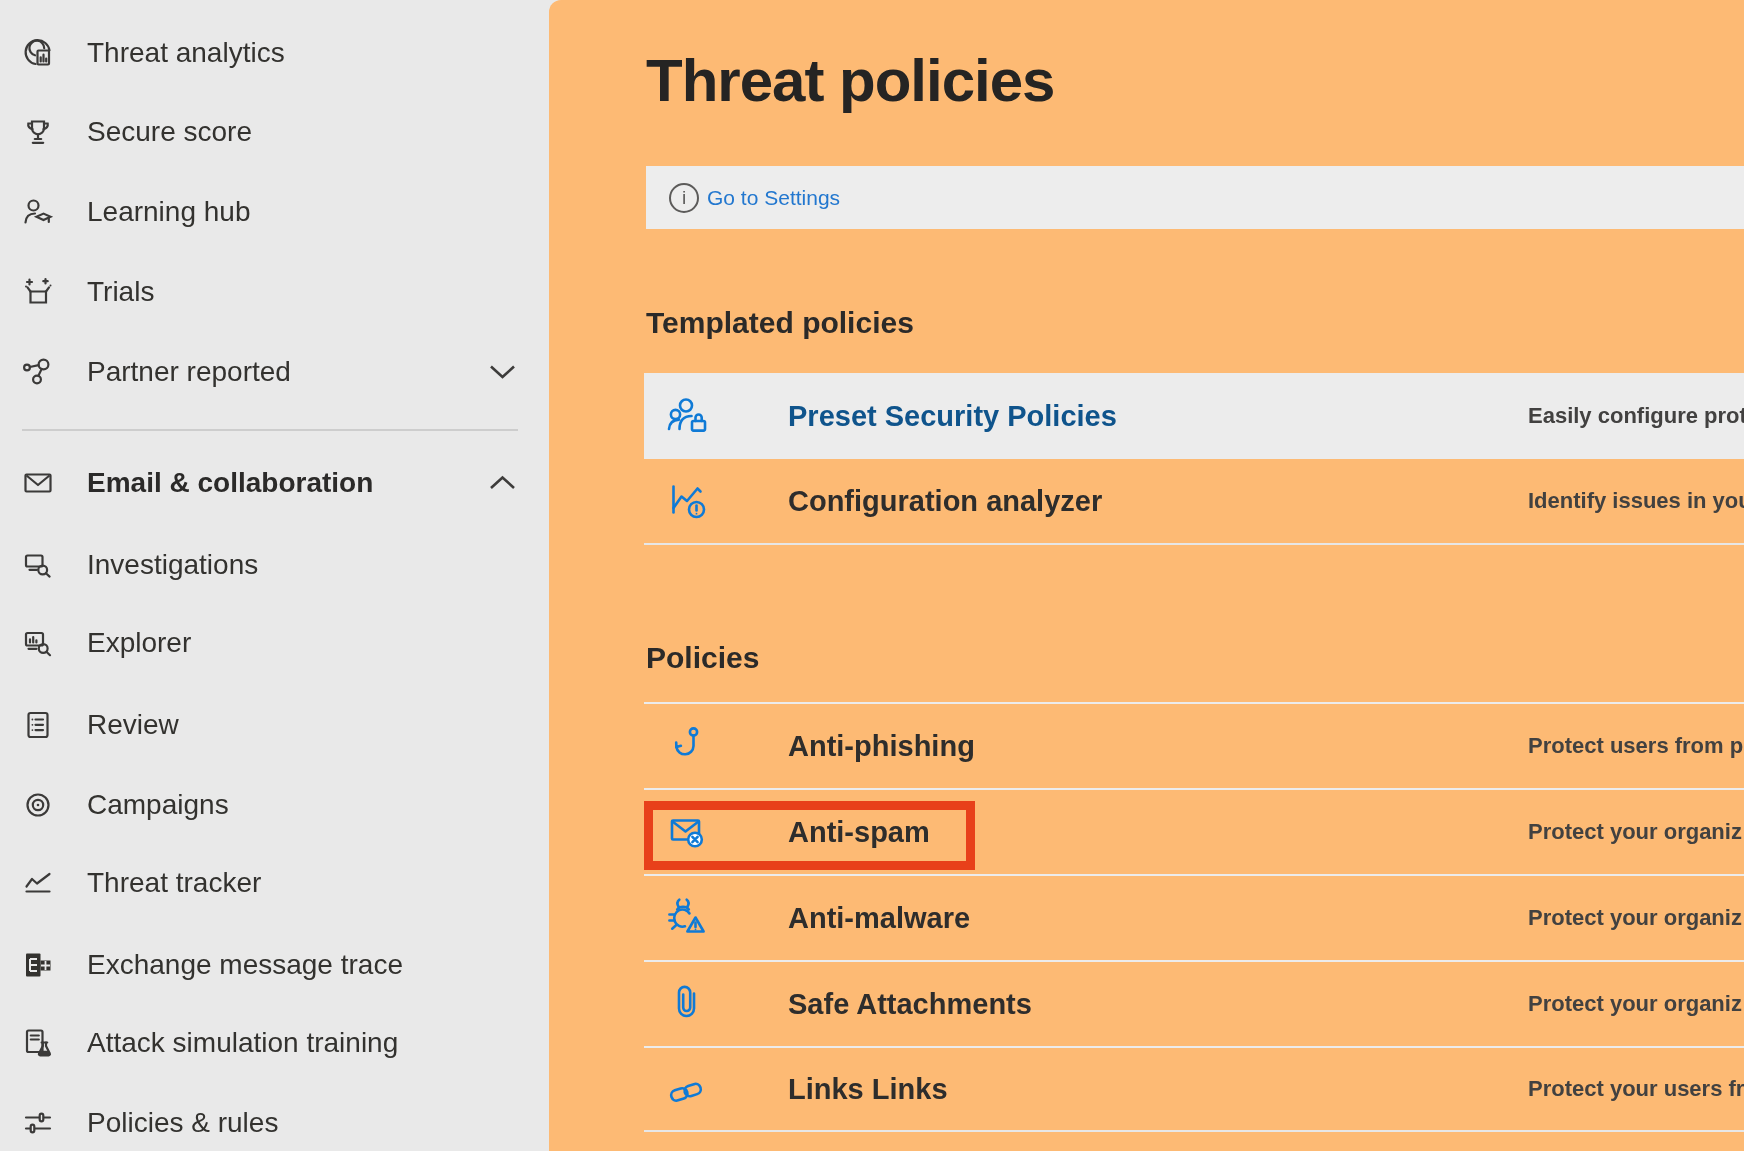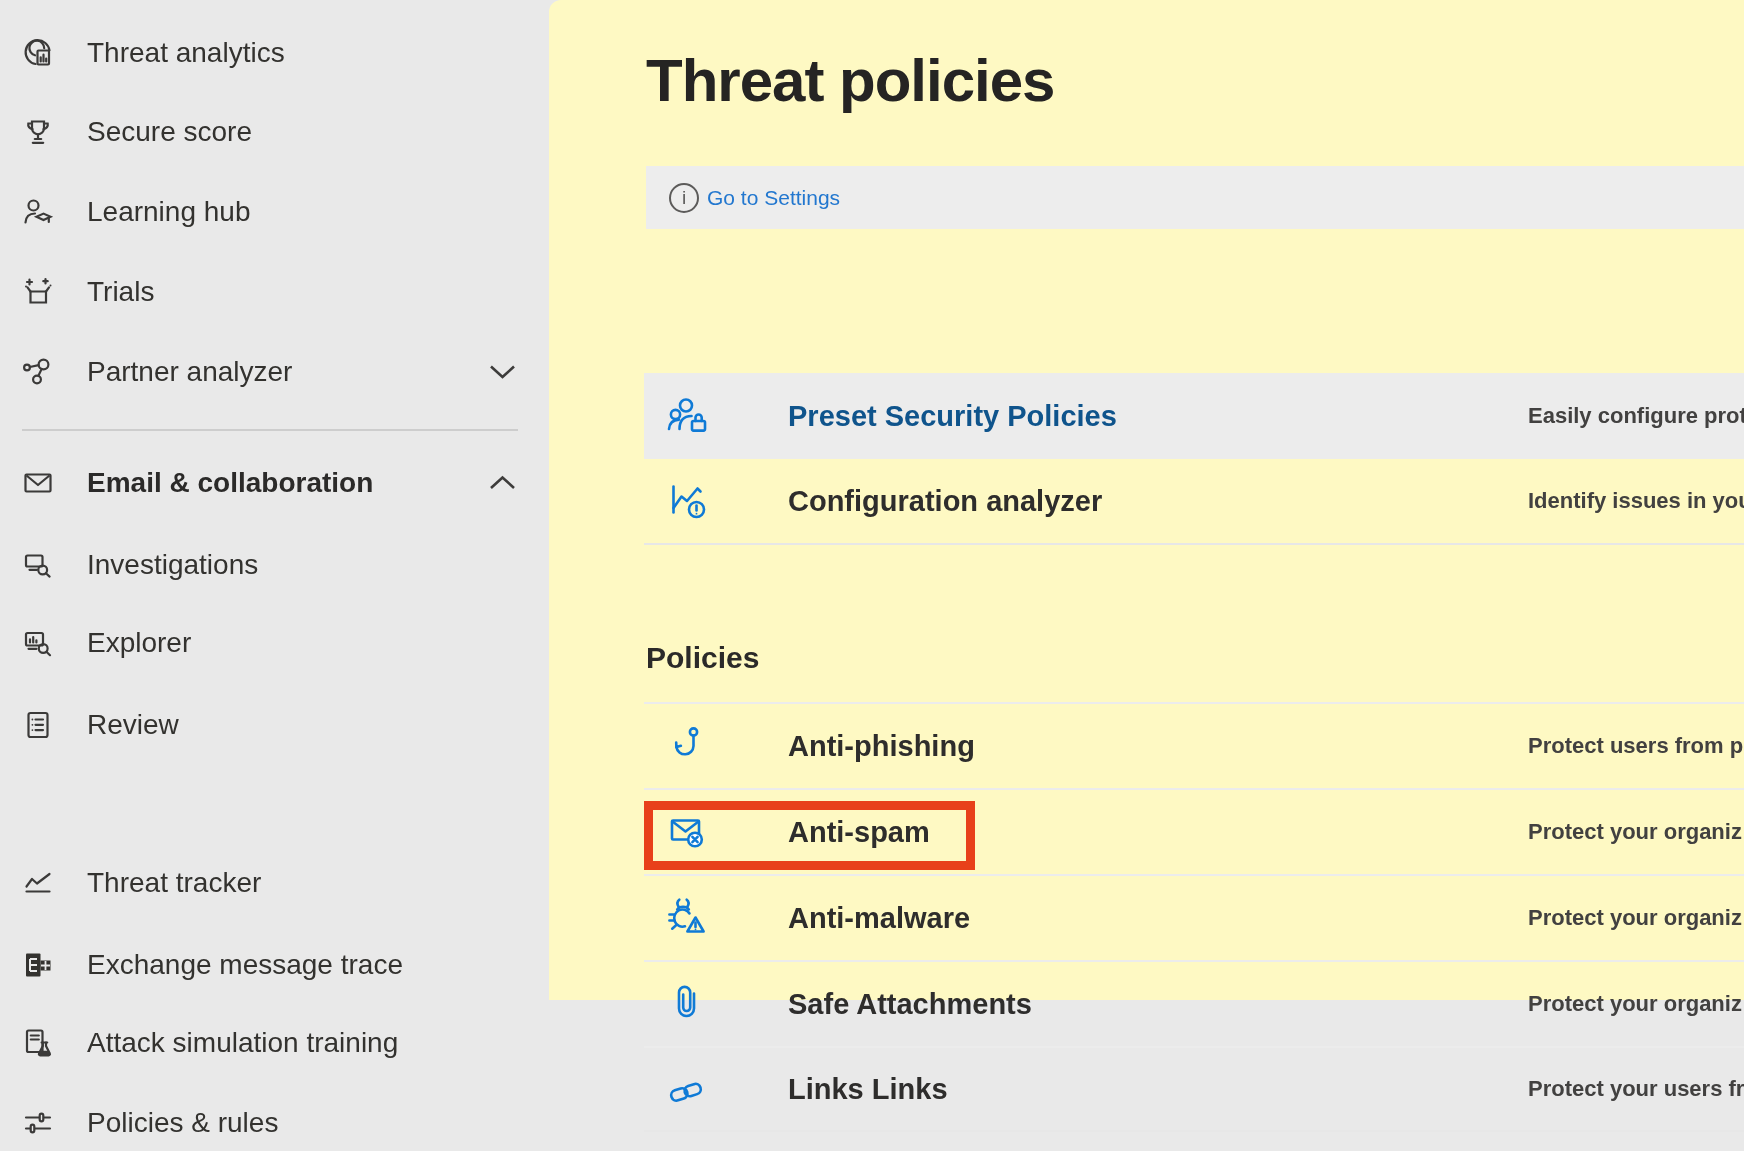--- a/index.html
+++ b/index.html
@@ -17,22 +17,22 @@
     display:flex;align-items:center;cursor:pointer;
   }
   .nav-icon{width:36px;height:36px;margin-left:20px;flex:0 0 36px;}
   .nav-icon svg{display:block;width:36px;height:36px;}
   .nav-label{margin-left:31px;font-size:28px;color:#33322f;white-space:nowrap;}
   .nav-item.section-head .nav-label{font-weight:700;color:#2b2a29;}
   .nav-chevron{position:absolute;right:33px;top:50%;transform:translateY(-50%);width:27px;height:16px;}
   .nav-divider{position:absolute;left:22px;top:429px;width:496px;height:2px;background:#cdcdcd;}
   
   #main{
-    position:absolute;left:549px;top:0;width:1195px;height:1000px;
-    background:#fef9c3;border-radius:12px 0 0 0;
+    position:absolute;left:549px;top:0;width:1195px;height:1151px;
+    background:#fdba74;border-radius:12px 0 0 0;
   }
   #page-title{
     position:absolute;left:97px;top:46px;margin:0;
     font-size:60px;font-weight:700;color:#252423;letter-spacing:-1px;white-space:nowrap;
   }
   #banner{
     position:absolute;left:97px;top:166px;right:0;height:63px;
     background:#ededed;display:flex;align-items:center;overflow:hidden;
   }
   .info-circle{
@@ -127,21 +127,21 @@
 
     <div class="nav-item" style="top:332px">
       <span class="nav-icon">
         <svg viewBox="0 0 36 36" fill="none" stroke="#3b3a39" stroke-width="2.2" stroke-linecap="round">
           <circle cx="7" cy="13.5" r="2.9"></circle>
           <circle cx="23.5" cy="10.5" r="4.9"></circle>
           <circle cx="17" cy="25.5" r="3.9"></circle>
           <path d="M9.9 13 L18.6 11.2 M21.7 14.9 L18.4 21.8"></path>
         </svg>
       </span>
-      <span class="nav-label">Partner analyzer</span>
+      <span class="nav-label">Partner reported</span>
       <span class="nav-chevron">
         <svg viewBox="0 0 27 16" fill="none" stroke="#3d3c3b" stroke-width="2.6">
             <polyline points="2,2.5 13.5,13 25,2.5"></polyline>
           </svg>
       </span>
     </div>
 
     <div class="nav-divider"></div>
 
     <div class="nav-item section-head" style="top:443px">
@@ -190,20 +190,30 @@
           <rect x="8.5" y="6" width="19" height="24" rx="2"></rect>
           <path d="M15.5 12.5 h7.5 M15.5 17.8 h7.5 M15.5 23.1 h7.5"></path>
           <circle cx="12.4" cy="12.5" r="0.9" fill="#3b3a39" stroke="none"></circle>
           <circle cx="12.4" cy="17.8" r="0.9" fill="#3b3a39" stroke="none"></circle>
           <circle cx="12.4" cy="23.1" r="0.9" fill="#3b3a39" stroke="none"></circle>
         </svg>
       </span>
       <span class="nav-label">Review</span>
     </div>
 
+    <div class="nav-item" style="top:765px">
+      <span class="nav-icon">
+        <svg viewBox="0 0 36 36" fill="none" stroke="#3b3a39" stroke-width="2.2">
+          <circle cx="18" cy="18" r="10.5"></circle>
+          <circle cx="18" cy="18" r="5.2"></circle>
+          <circle cx="18" cy="18" r="1.3" fill="#3b3a39" stroke="none"></circle>
+        </svg>
+      </span>
+      <span class="nav-label">Campaigns</span>
+    </div>
 
     <div class="nav-item" style="top:843px">
       <span class="nav-icon">
         <svg viewBox="0 0 36 36" fill="none" stroke="#3b3a39" stroke-width="2.2" stroke-linecap="round" stroke-linejoin="round">
           <polyline points="6.5,21.5 12,14 17,18.5 29.5,9"></polyline>
           <path d="M6.5 26.5 H29.5"></path>
         </svg>
       </span>
       <span class="nav-label">Threat tracker</span>
     </div>
@@ -248,20 +258,21 @@
 
   <main id="main">
 
     <h1 id="page-title">Threat policies</h1>
 
     <div id="banner">
       <span class="info-circle">i</span>
       <a class="banner-link">Go to Settings</a>
     </div>
 
+    <h2 class="section-title" style="top:306px">Templated policies</h2>
 
     <div class="policy-row shaded" style="top:373px">
       <span class="row-icon">
         <svg viewBox="0 0 48 48" fill="none" stroke="#0f7ad6" stroke-width="2.6" stroke-linecap="round">
           <circle cx="21" cy="13.5" r="6"></circle>
           <circle cx="10.5" cy="22.5" r="4.6"></circle>
           <path d="M4 37 q0.6 -9 10 -9.4"></path>
           <path d="M14.5 37 q0 -12.6 12 -13"></path>
           <rect x="27" y="29" width="13" height="9.6" rx="1.5"></rect>
           <path d="M30.5 29 v-3.4 a3.1 3.1 0 0 1 6.2 0 v3.4"></path>

